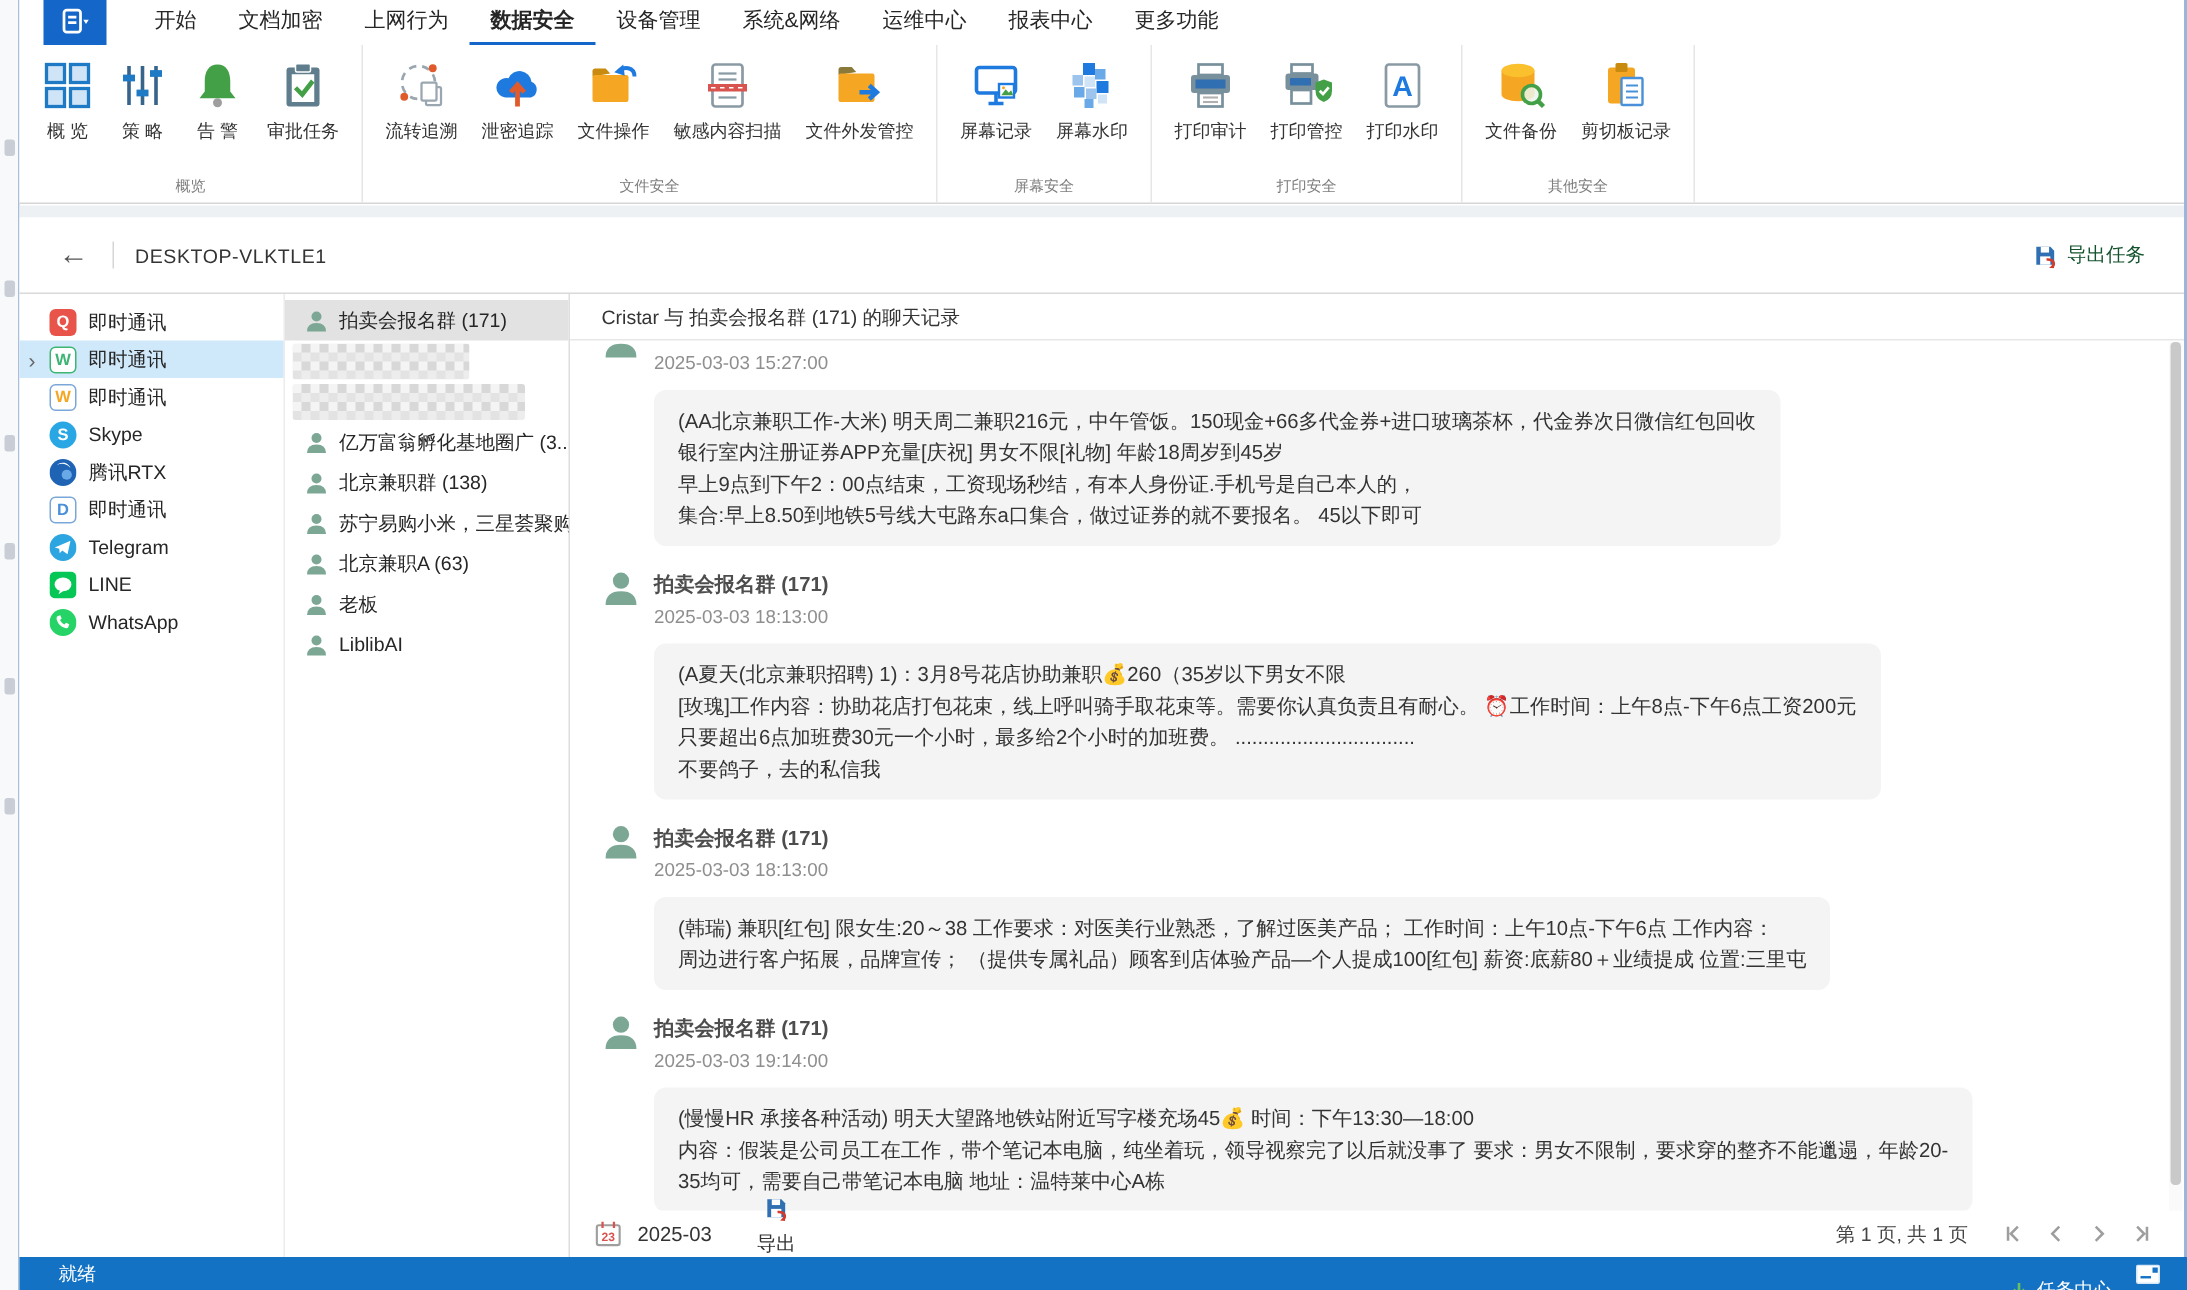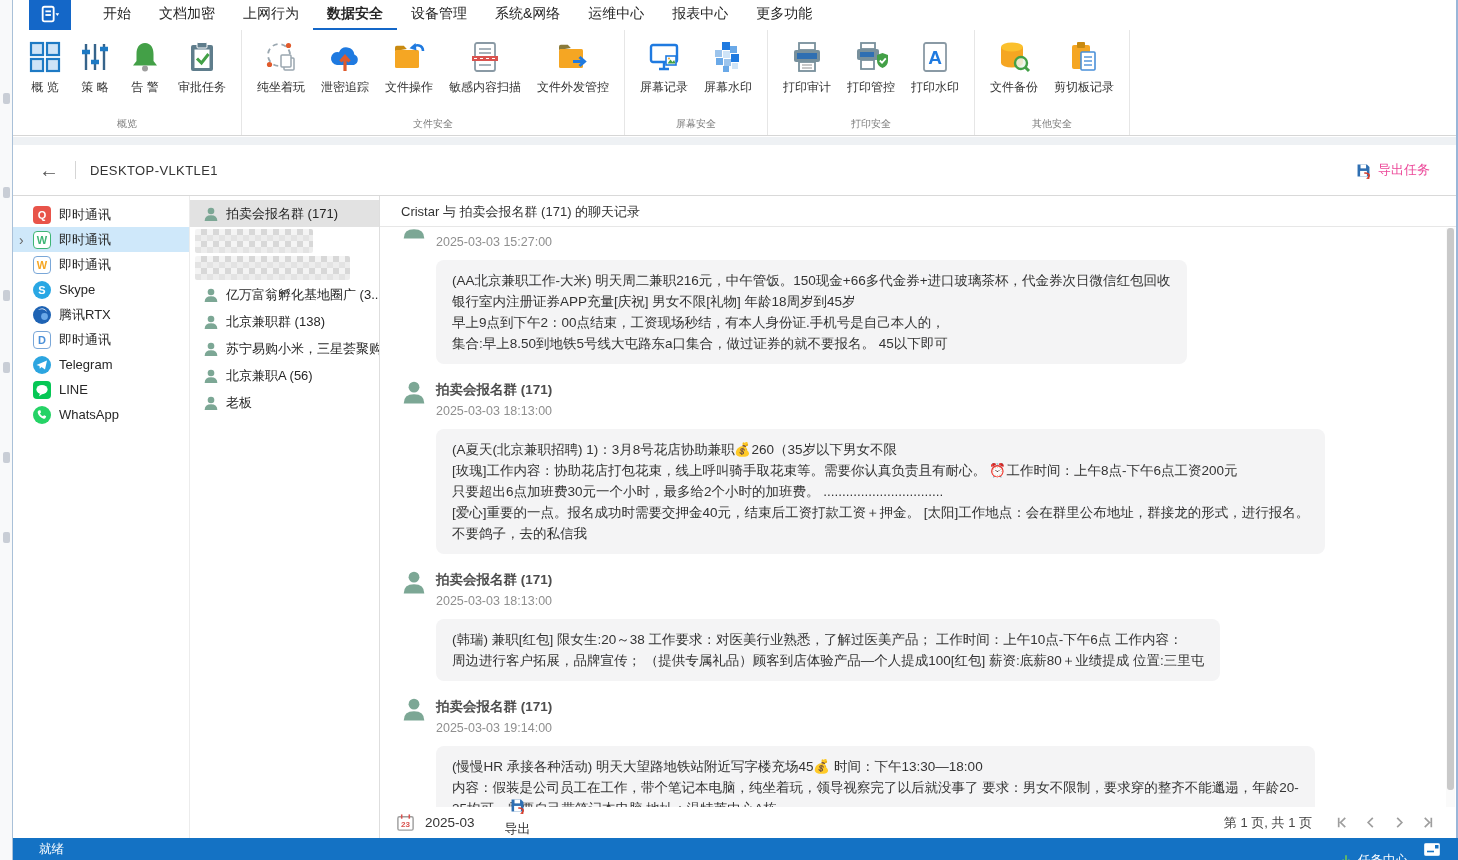--- a/index.html
+++ b/index.html
@@ -33,21 +33,21 @@
   .rlabel { text-align:center; font-size:10px; color:#7d7d7d; padding:3px 0 3px; }
 
   
   .gapband { position:absolute; left:13px; top:137px; right:2px; height:8px; background:#eef1f4; }
   .pheader { position:absolute; left:13px; top:145px; right:2px; height:51px; background:#fff;
     border-bottom:1px solid #d9d9d9; display:flex; align-items:center; }
   .back { font-size:20px; color:#555; margin-left:26px; cursor:pointer; }
   .vsep { width:1px; height:18px; background:#d5d5d5; margin:0 14px 0 16px; }
   .devname { font-size:13px; color:#333; letter-spacing:.4px; }
   .export-tasks { margin-left:auto; margin-right:26px; display:flex; align-items:center; gap:6px;
-    font-size:13px; color:#ec4899; cursor:pointer; }
+    font-size:13px; color:#14532d; cursor:pointer; }
 
   
   .main { position:absolute; left:13px; top:196px; right:2px; bottom:22px; background:#fff; }
 
   .sidebar { position:absolute; left:0; top:0; width:177px; height:100%; border-right:1px solid #ececec; padding-top:6px; }
   .snav { height:25px; display:flex; align-items:center; gap:8px; padding-left:20px;
     font-size:13px; color:#262626; position:relative; cursor:pointer; }
   .snav.sel { background:#cfe8fa; }
   .snav.sel::before { content:"›"; position:absolute; left:6px; color:#666; font-size:14px; }
   .ic { width:18px; height:18px; border-radius:4px; display:inline-flex; align-items:center;
@@ -206,21 +206,21 @@
     <div class="rgroup">
       <div class="ritems">
         <div class="ritem">
           <svg viewBox="0 0 34 34">
             <circle cx="15" cy="15" r="11" fill="none" stroke="#9aa7b0" stroke-width="1.8" stroke-dasharray="5 4"></circle>
             <circle cx="24.5" cy="5.5" r="2.6" fill="#e05a2b"></circle>
             <circle cx="5.5" cy="24.5" r="2.6" fill="#e05a2b"></circle>
             <rect x="20" y="18" width="10" height="12" rx="1" fill="#fff" stroke="#9aa7b0" stroke-width="1.5"></rect>
             <rect x="17" y="15" width="10" height="12" rx="1" fill="#fff" stroke="#9aa7b0" stroke-width="1.5"></rect>
           </svg>
-          <span>纯坐着玩</span>
+          <span>流转追溯</span>
         </div>
         <div class="ritem">
           <svg viewBox="0 0 34 34">
             <path d="M9 25 a6.5 6.5 0 1 1 2 -12.8 a8 8 0 0 1 15.3 2.3 a5.6 5.6 0 0 1 -.3 10.5 z" fill="#1f7ae0"></path>
             <path d="M17 31 L17 17 M12.5 21.5 L17 16.5 L21.5 21.5" stroke="#e05a2b" stroke-width="3.2" fill="none"></path>
           </svg>
           <span>泄密追踪</span>
         </div>
         <div class="ritem">
           <svg viewBox="0 0 34 34">
@@ -450,27 +450,33 @@
       <div class="conv">
         <svg class="pav" width="16" height="16">
             <use href="#sym-person"></use>
           </svg>
         <span>苏宁易购小米，三星荟聚购...</span>
       </div>
       <div class="conv">
         <svg class="pav" width="16" height="16">
             <use href="#sym-person"></use>
           </svg>
-        <span>北京兼职A (56)</span>
+        <span>北京兼职A (63)</span>
       </div>
       <div class="conv">
         <svg class="pav" width="16" height="16">
             <use href="#sym-person"></use>
           </svg>
         <span>老板</span>
+      </div>
+      <div class="conv">
+        <svg class="pav" width="16" height="16">
+            <use href="#sym-person"></use>
+          </svg>
+        <span>LiblibAI</span>
       </div>
     </div>
 
     <div class="chat">
       <div class="chat-title">Cristar 与 拍卖会报名群 (171) 的聊天记录</div>
 
       <div class="chat-scroll">
 
         <div class="msg msg-first" style="margin-top:0">
           <span class="av av-cut">
@@ -495,21 +501,20 @@
                 <use href="#sym-person"></use>
               </svg>
           </span>
           <div class="msg-body">
             <div class="msg-name">拍卖会报名群 (171)</div>
             <div class="msg-time">2025-03-03 18:13:00</div>
             <div class="bubble">
               <div>(A夏天(北京兼职招聘) 1)：3月8号花店协助兼职💰260（35岁以下男女不限</div>
               <div>[玫瑰]工作内容：协助花店打包花束，线上呼叫骑手取花束等。需要你认真负责且有耐心。 ⏰工作时间：上午8点-下午6点工资200元</div>
               <div>只要超出6点加班费30元一个小时，最多给2个小时的加班费。 ................................</div>
-              <div>[爱心]重要的一点。报名成功时需要交押金40元，结束后工资打款工资＋押金。 [太阳]工作地点：会在群里公布地址，群接龙的形式，进行报名。</div>
               <div>不要鸽子，去的私信我</div>
             </div>
           </div>
         </div>
 
         <div class="msg">
           <span class="av">
             <svg>
                 <use href="#sym-person"></use>
               </svg>

